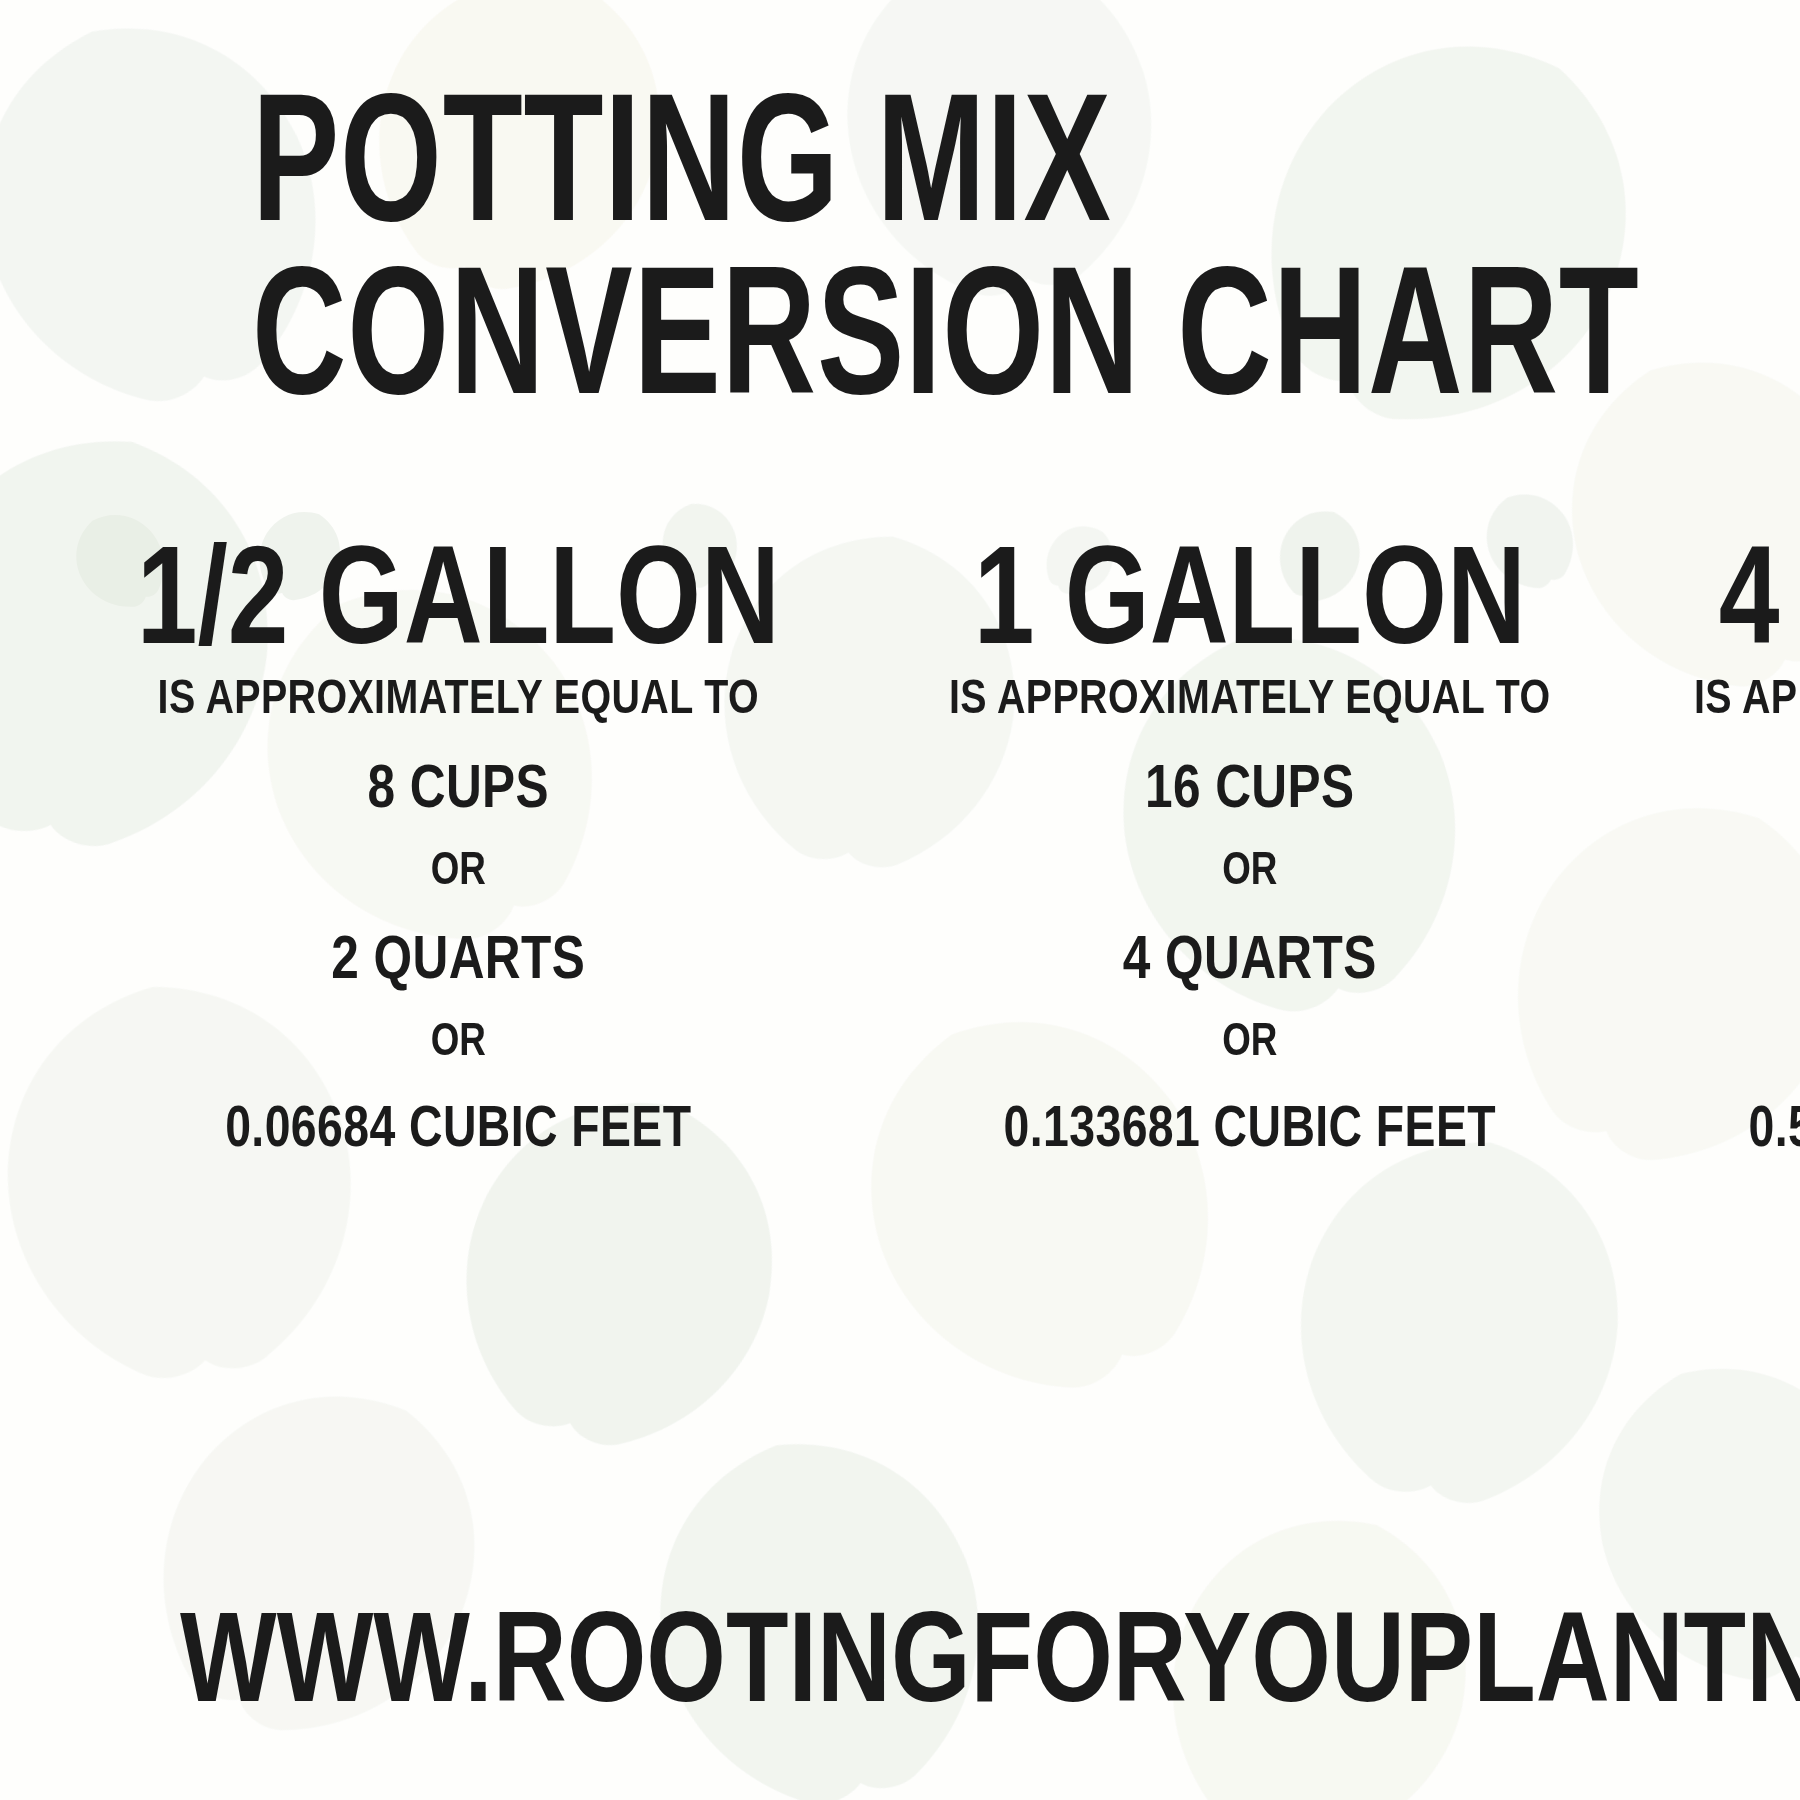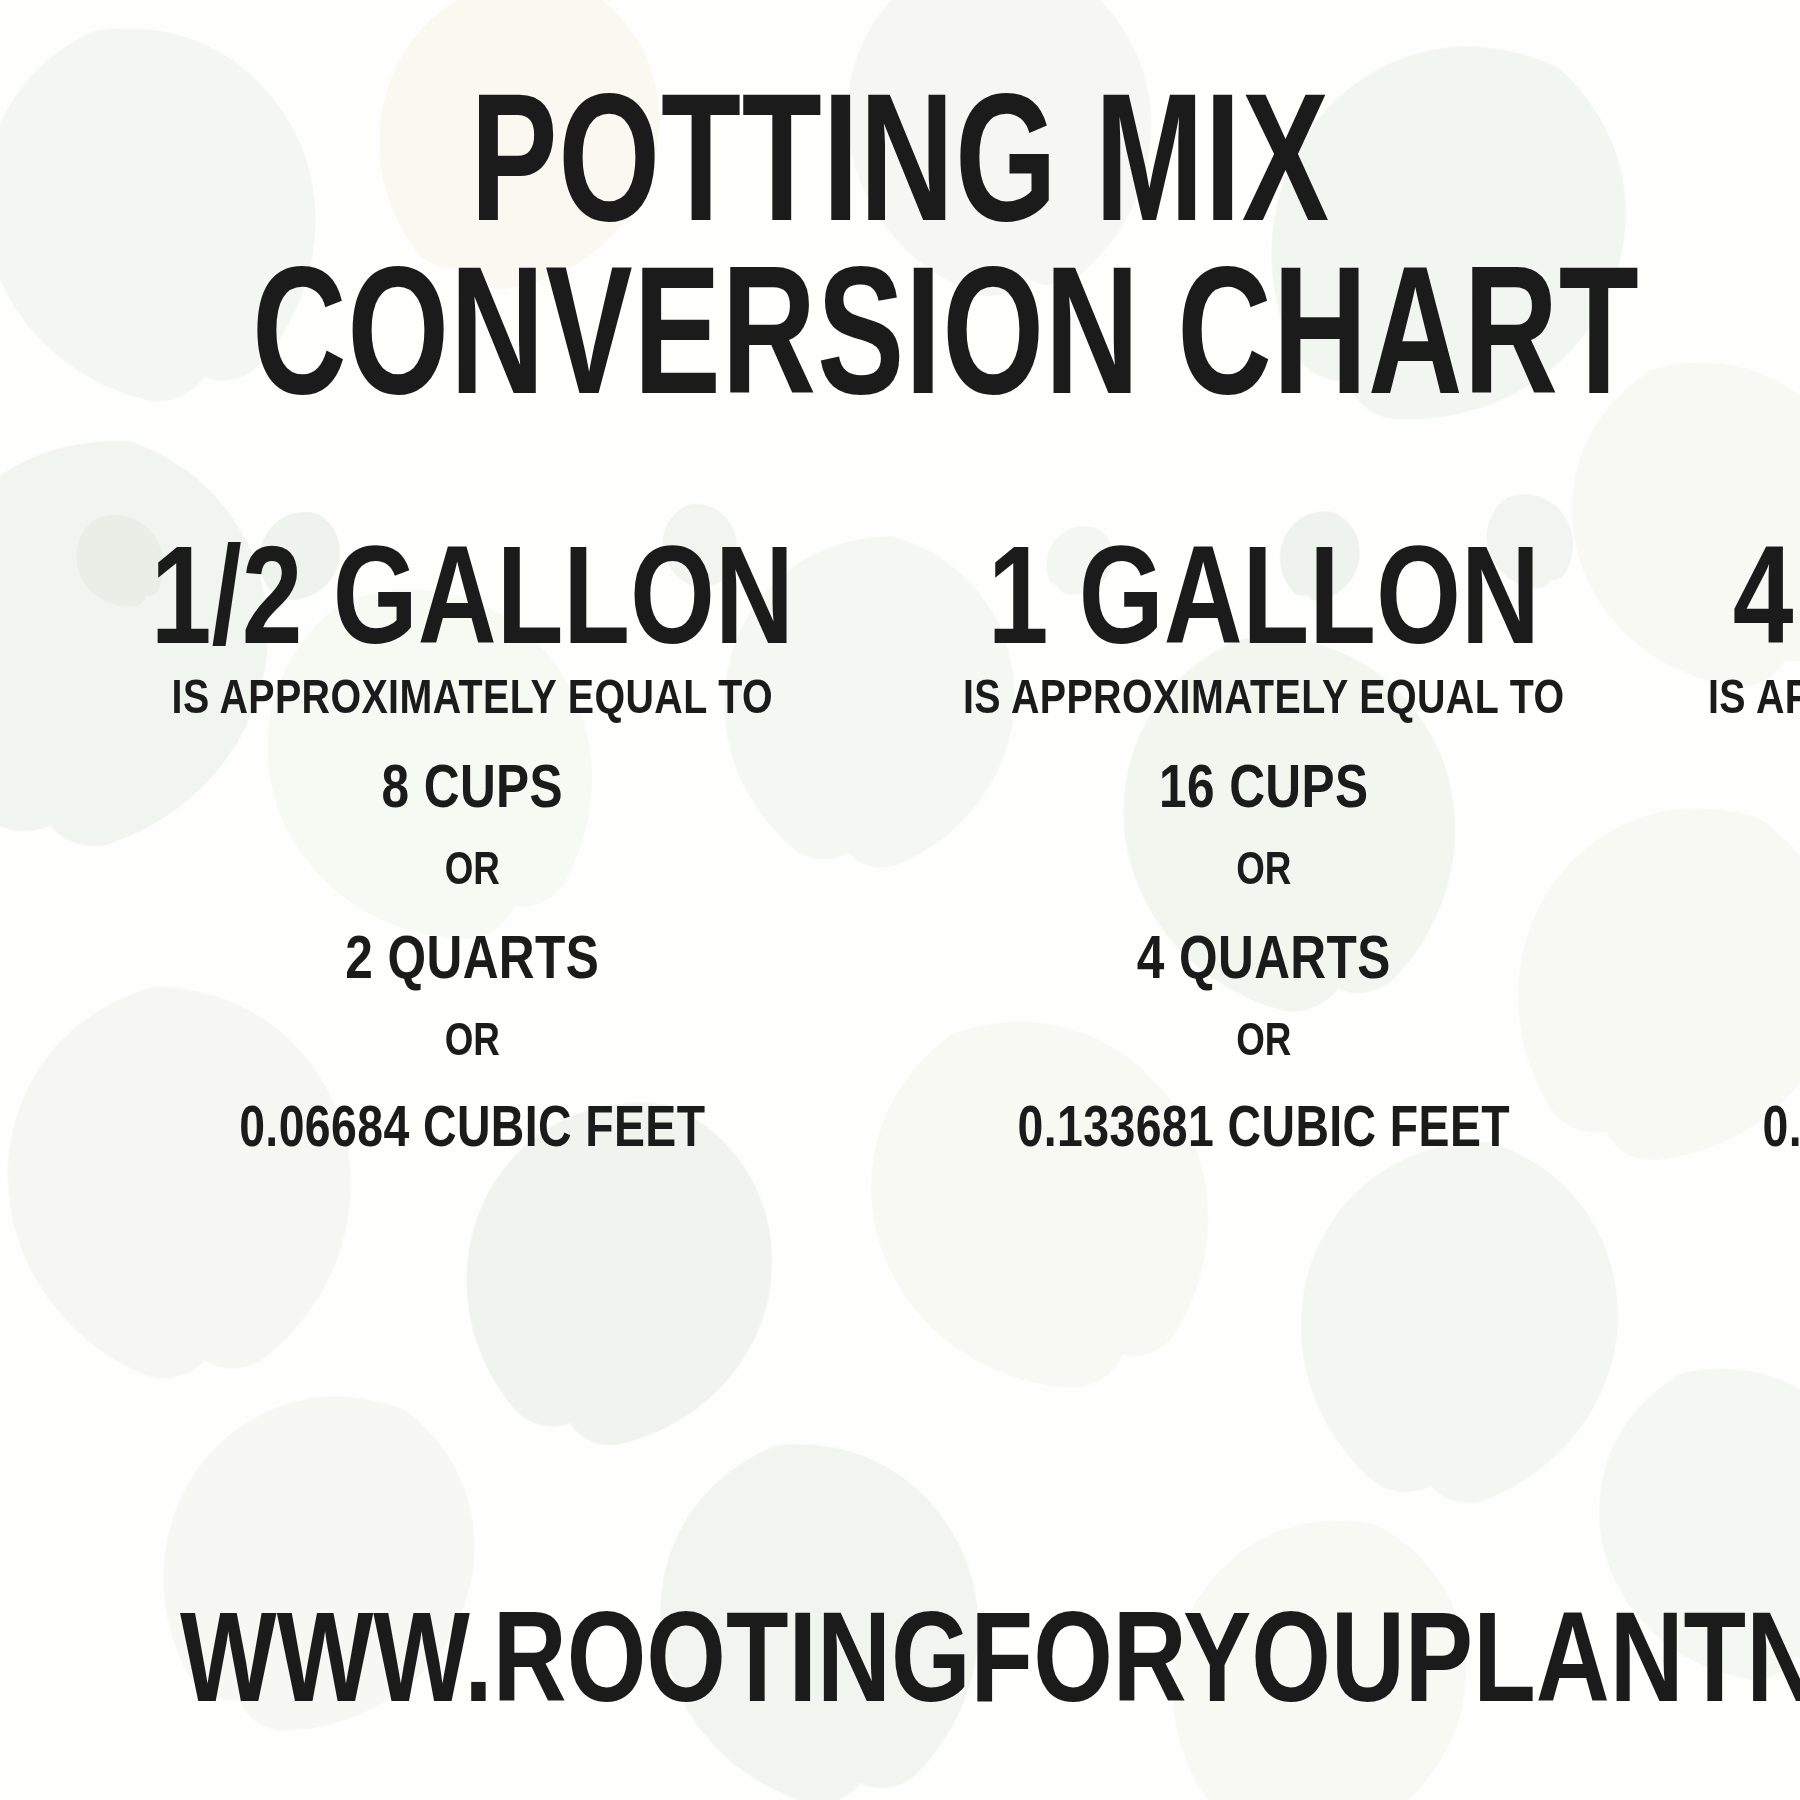--- a/index.html
+++ b/index.html
@@ -33,21 +33,21 @@
     width: 1800px;
     height: 1800px;
     display: flex;
     flex-direction: column;
     align-items: center;
   }
 
   
   .title-block {
     width: 100%;
-    text-align: center;
+    text-align: left;
     padding-top: 74px;
   }
 
   .title-line {
     font-family: "Liberation Sans Narrow", "Liberation Sans", sans-serif;
     font-weight: 700;
     color: #1b1b1b;
     line-height: 0.92;
     letter-spacing: 1px;
     transform: scaleX(0.72);
@@ -56,21 +56,21 @@
   }
 
   .title-line-1 { font-size: 182px; }
   .title-line-2 { font-size: 182px; margin-top: 6px; }
 
   
   .columns {
     display: flex;
     width: 100%;
     justify-content: space-between;
-    padding: 0 54px;
+    padding: 0 40px;
     margin-top: 110px;
   }
 
   .column {
     flex: 1 1 0;
     text-align: center;
     padding: 0 6px;
   }
 
   .amount {

